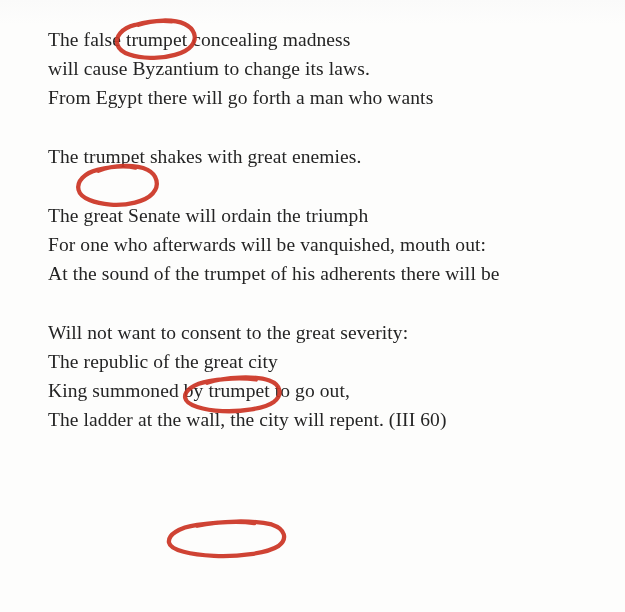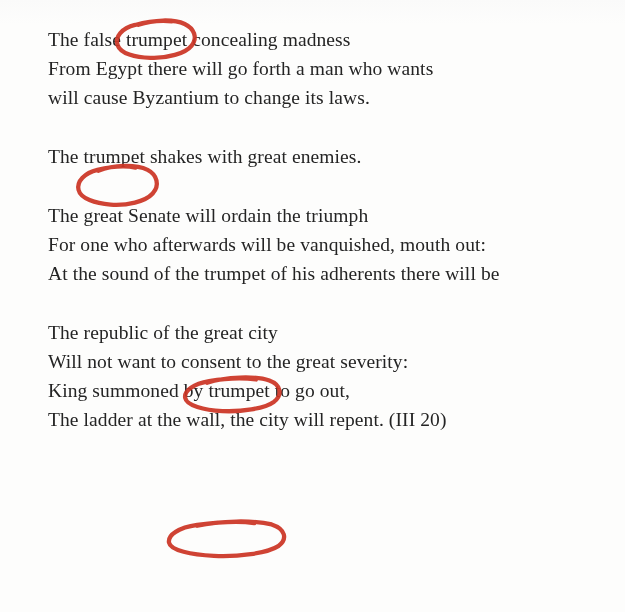--- a/index.html
+++ b/index.html
@@ -50,39 +50,39 @@
 </style>
 </head>
 <body style="background: rgb(252, 252, 251);">
 
 <div class="page">
 
   <div class="poem" style="color: rgb(36, 36, 36);">
 
     <div class="stanza">
       <div class="verse-line">The false trumpet concealing madness</div>
+      <div class="verse-line">will cause Byzantium to change its laws.</div>
       <div class="verse-line">From Egypt there will go forth a man who wants</div>
-      <div class="verse-line">will cause Byzantium to change its laws.</div>
     </div>
 
     <div class="stanza">
       <div class="verse-line">The trumpet shakes with great enemies.</div>
     </div>
 
     <div class="stanza">
       <div class="verse-line">The great Senate will ordain the triumph</div>
       <div class="verse-line">For one who afterwards will be vanquished, mouth out:</div>
       <div class="verse-line">At the sound of the trumpet of his adherents there will be</div>
     </div>
 
     <div class="stanza">
+      <div class="verse-line">Will not want to consent to the great severity:</div>
       <div class="verse-line">The republic of the great city</div>
-      <div class="verse-line">Will not want to consent to the great severity:</div>
       <div class="verse-line">King summoned by trumpet to go out,</div>
-      <div class="verse-line">The ladder at the wall, the city will repent. (III 20)</div>
+      <div class="verse-line">The ladder at the wall, the city will repent. (III 60)</div>
     </div>
 
   </div>
 
   <svg class="circle" style="left:114px; top:18px; width:84px; height:42px; transform:rotate(-3deg);" viewBox="0 0 100 50" preserveAspectRatio="none">
     <path vector-effect="non-scaling-stroke" d="M 30 7 C 48 2, 72 2, 85 9 C 96 15, 100 26, 92 35 C 84 44, 62 49, 42 47 C 24 46, 7 40, 4 30 C 1 20, 10 10, 26 7 C 40 4, 58 3, 70 5" stroke="#cc3424"></path>
   </svg>
 
   <svg class="circle" style="left:75px; top:163px; width:85px; height:44px; transform:rotate(-2deg);" viewBox="0 0 100 50" preserveAspectRatio="none">
     <path vector-effect="non-scaling-stroke" d="M 28 8 C 46 2, 72 2, 86 9 C 97 15, 100 27, 91 36 C 82 45, 60 49, 41 47 C 23 45, 6 39, 4 29 C 2 19, 12 10, 27 7 C 42 4, 60 3, 72 6" stroke="#cc3424"></path>

